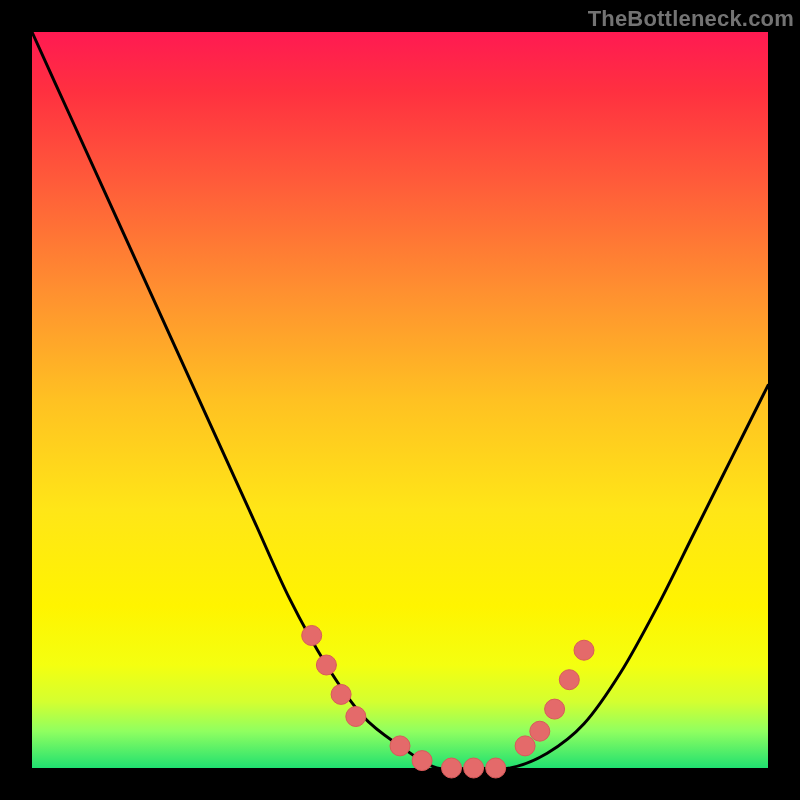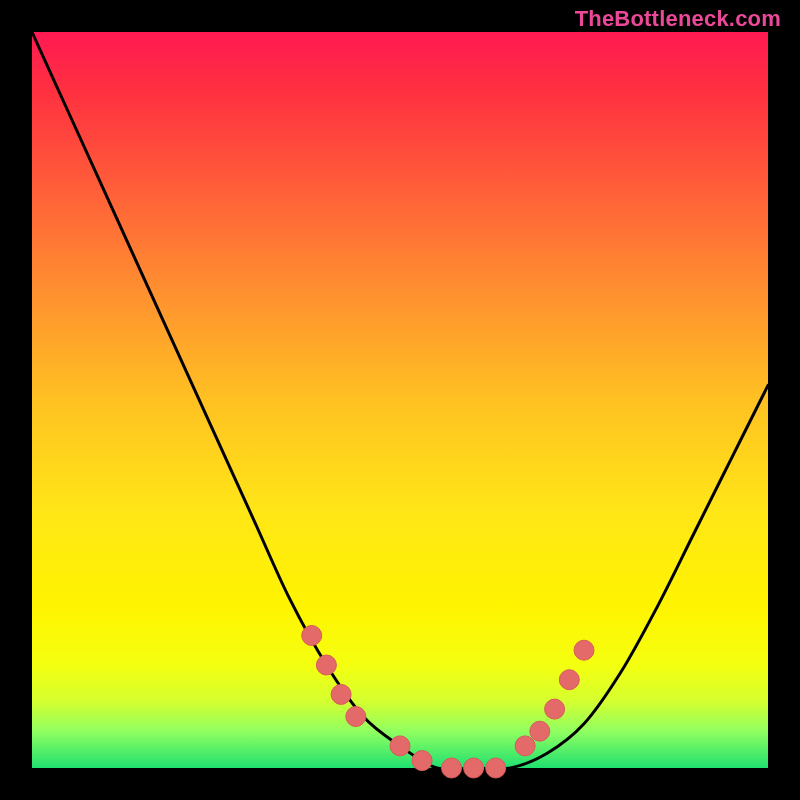--- a/index.html
+++ b/index.html
@@ -50,25 +50,25 @@
     position: absolute;
     left: 0;
     top: 0;
     width: 736px;
     height: 736px;
     overflow: visible;
   }
   .watermark {
     position: absolute;
     top: 6px;
-    right: 19px;
+    right: 6px;
     font-family: Arial, Helvetica, sans-serif;
     font-size: 22px;
     font-weight: 600;
-    color: #ec4899;
+    color: #737373;
     letter-spacing: 0.2px;
     user-select: none;
     margin-left: 12px;
   }
 </style>
 </head>
 <body>
 
 <div class="watermark">TheBottleneck.com</div>
 

